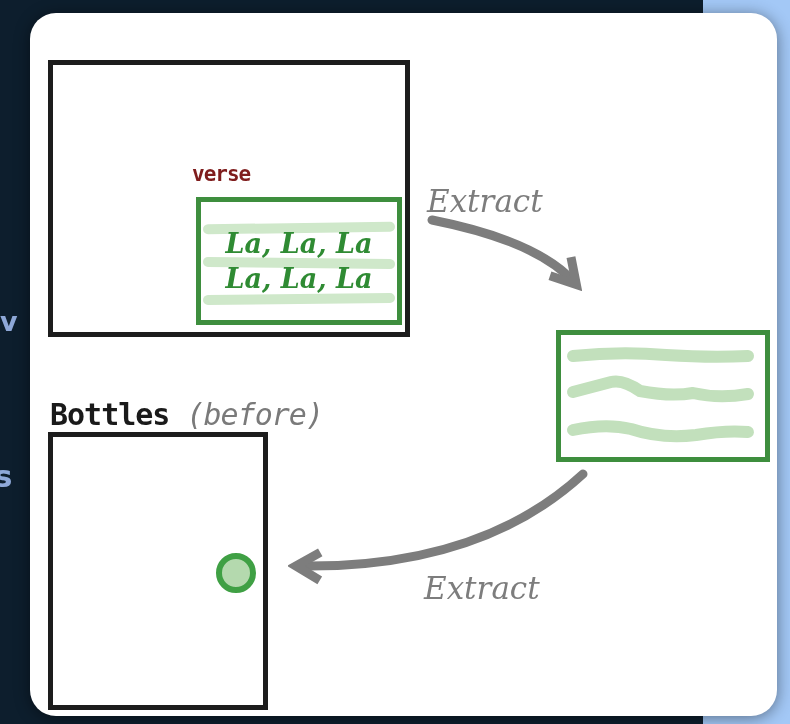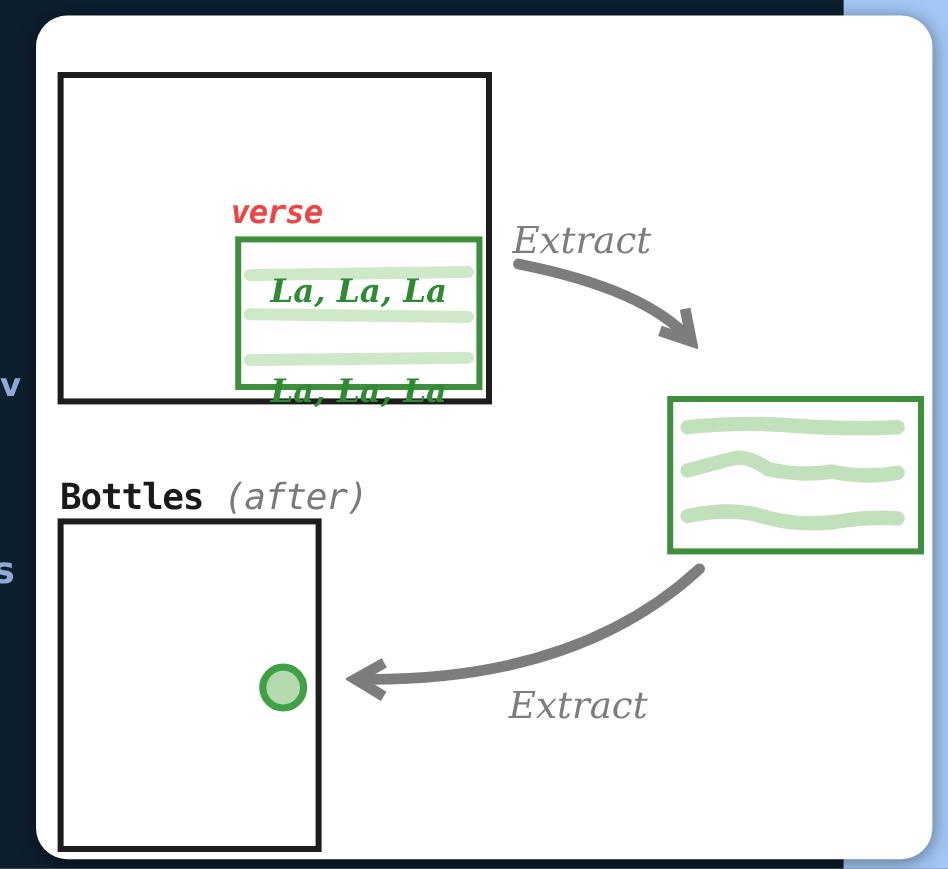--- a/index.html
+++ b/index.html
@@ -66,24 +66,23 @@
     box-sizing: border-box;
   }
   .box-before { left: 18px; top: 47px;  width: 362px; height: 277px; }
   .box-after  { left: 18px; top: 419px; width: 220px; height: 278px; }
 
   .verse-label {
     position: absolute;
     left: 162px; top: 149px;
     font-family: "DejaVu Sans Mono", monospace;
     font-weight: bold;
-    font-size: 27px;
-    color: #ef4444;
-    letter-spacing: -1px;
-    font-style: italic;
+    font-size: 21px;
+    color: #7f1d1d;
+    letter-spacing: -1px;
   }
 
   .green-box {
     position: absolute;
     border: 5px solid #3e8e3e;
     background: #ffffff;
     box-sizing: border-box;
   }
   .verse-box { left: 166px; top: 184px; width: 206px; height: 128px; }
   .bottleverse-box { left: 526px; top: 317px; width: 214px; height: 132px; }
@@ -110,21 +109,20 @@
   .script-line {
     position: relative;
     z-index: 1;
     font-family: "DejaVu Serif", serif;
     font-style: italic;
     font-weight: bold;
     font-size: 27px;
     line-height: 35px;
     color: #2f8b33;
     white-space: nowrap;
-    margin-top: 48px;
   }
 
   .bottleverse-title {
     position: absolute;
     left: 517px; top: 283px;
     font-family: "DejaVu Sans Mono", monospace;
     font-weight: bold;
     font-size: 30px;
     color: #1a1a1a;
     letter-spacing: -1px;
@@ -189,21 +187,21 @@
   <div class="green-box bottleverse-box">
     <svg class="waves-svg" viewBox="0 0 204 122">
       <path d="M 12 21 Q 60 16 105 20 Q 150 23 187 21" fill="none" stroke="#c2e0bc" stroke-width="12" stroke-linecap="round"></path>
       <path d="M 12 57 L 50 47 Q 62 44 79 56 Q 110 62 132 58 Q 158 64 187 59" fill="none" stroke="#c2e0bc" stroke-width="12" stroke-linecap="round"></path>
       <path d="M 12 95 Q 45 88 70 94 Q 100 104 135 100 Q 165 95 187 97" fill="none" stroke="#c2e0bc" stroke-width="12" stroke-linecap="round"></path>
     </svg>
   </div>
 
   <div class="mono-title" style="left:20px; top:384px;">
     <span>Bottles</span>
-    <span class="qualifier">(after)</span>
+    <span class="qualifier">(before)</span>
   </div>
 
   <div class="code-box box-after"></div>
 
   <div class="green-circle"></div>
 
   <div class="hand-label label-inject">Extract</div>
 
   <svg class="arrows-svg">
     <defs>

